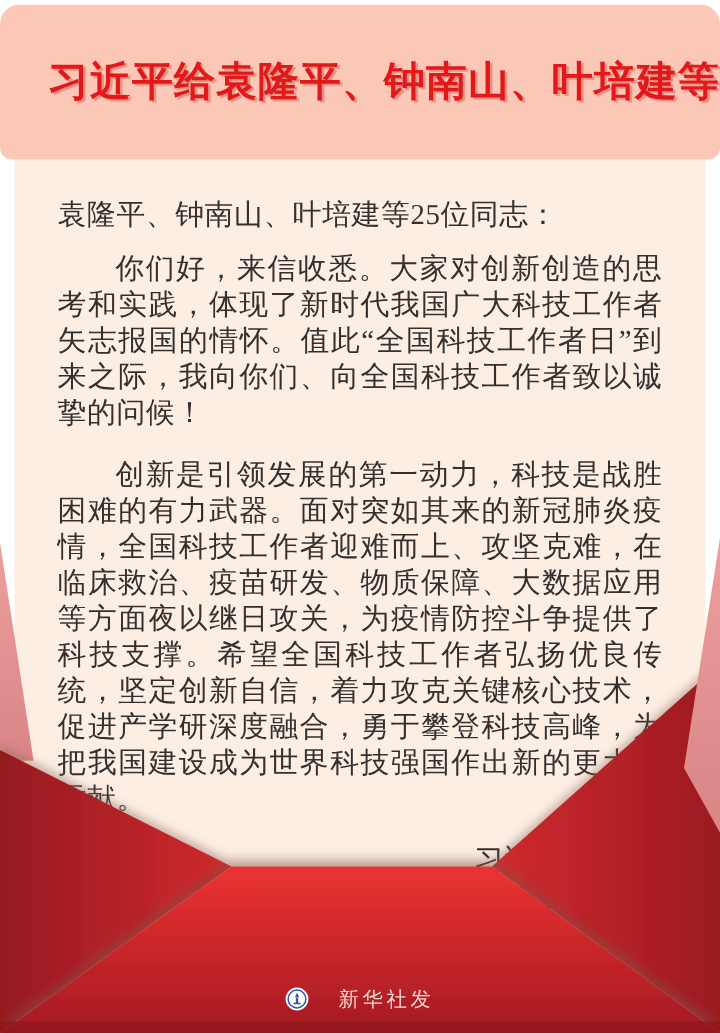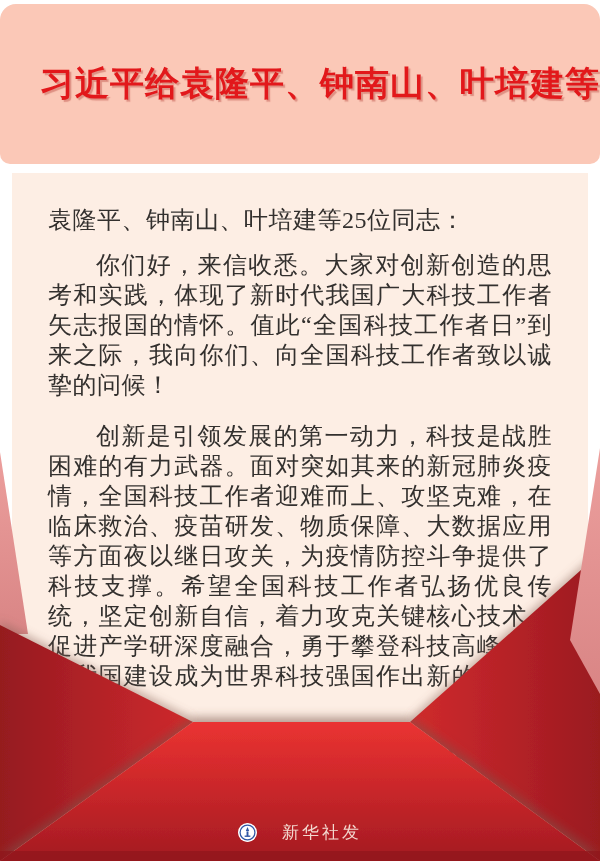--- a/index.html
+++ b/index.html
@@ -2,37 +2,37 @@
 <html><head>
 <meta charset="utf-8">
 <style>
   html,body{margin:0;padding:0;background:#ffffff;}
   .page{
     position:relative;width:600px;height:861px;background:#ffffff;
     overflow:hidden;font-family:"Liberation Serif","DejaVu Serif",serif;
   }
   
   .header-band{
-    position:absolute;top:4px;left:0;right:0;height:160px;
+    position:absolute;top:4px;left:0;right:0;height:129px;
     background:#fbc8b7;border-radius:16px 16px 10px 10px;
-    display:flex;flex-direction:column;justify-content:center;align-items:flex-end;
+    display:flex;flex-direction:column;justify-content:center;align-items:flex-start;
     z-index:3;
+    padding-left:40px;
   }
   .title-line{
     color:#e2181b;font-weight:bold;font-size:34px;line-height:50px;
     letter-spacing:1px;white-space:nowrap;
     text-shadow:2px 2px 1px rgba(170,40,35,.35);
   }
   
   .letter-paper{
     position:absolute;left:12px;right:12px;top:133px;bottom:0;
     background:#fdeee4;z-index:1;
     padding:32px 36px 0 36px;box-sizing:border-box;
     color:#33302e;
-    margin-top:40px;
   }
   .salutation{
     font-size:24px;line-height:30px;margin:0 0 15px 0;
     letter-spacing:.5px;
   }
   .body-par{
     font-size:24px;line-height:30px;margin:0 0 21px 0;
     text-indent:2em;text-align:justify;text-justify:inter-character;
     letter-spacing:.5px;
     font-family:Liberation Serif, serif;

